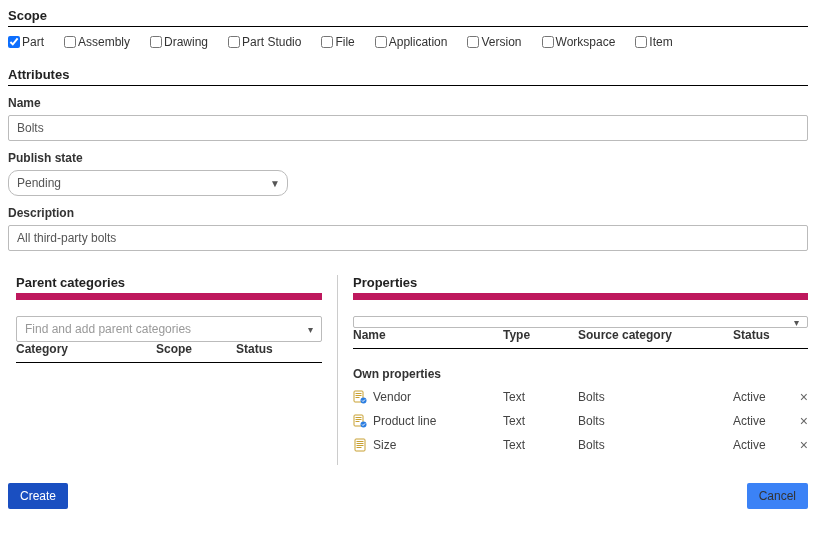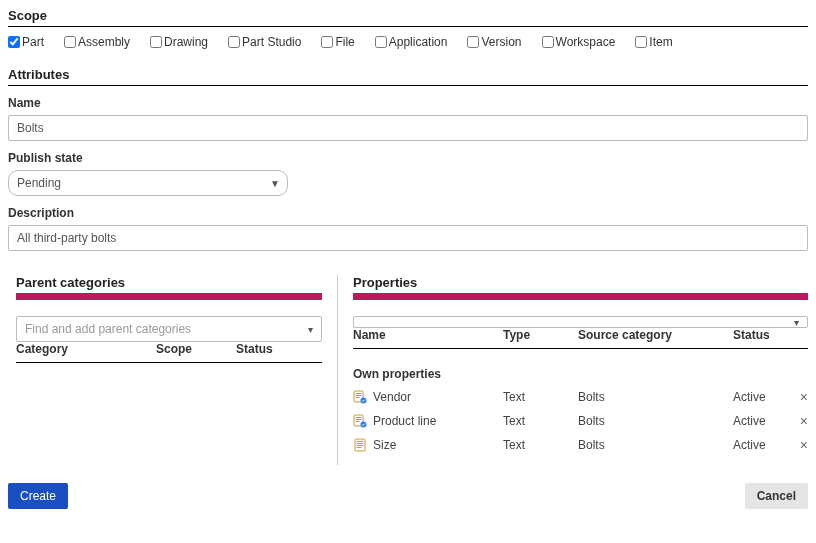--- a/index.html
+++ b/index.html
@@ -164,28 +164,27 @@
   .btn-primary {
     background: #1a4fc1;
     color: #fff;
     border: none;
     padding: 6px 12px;
     font-size: 12px;
     border-radius: 2px;
     cursor: pointer;
   }
   .btn-secondary {
-    background: #e5e5e5;
+    background: #3b82f6;
     color: #333;
     border: none;
     padding: 6px 12px;
     font-size: 12px;
     border-radius: 2px;
     cursor: pointer;
-    font-weight: bold;
   }
 </style>
 </head>
 <body>
 
 
 
 
 <div class="section-header">Scope</div>
 <div class="scope-options">

